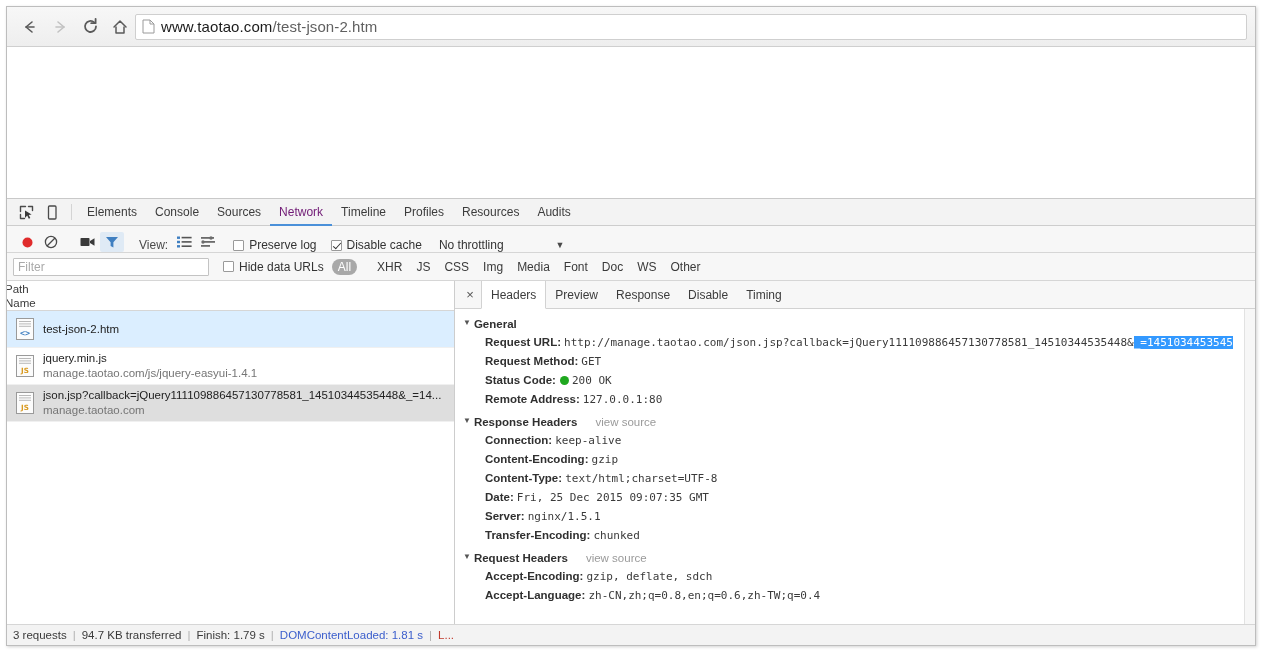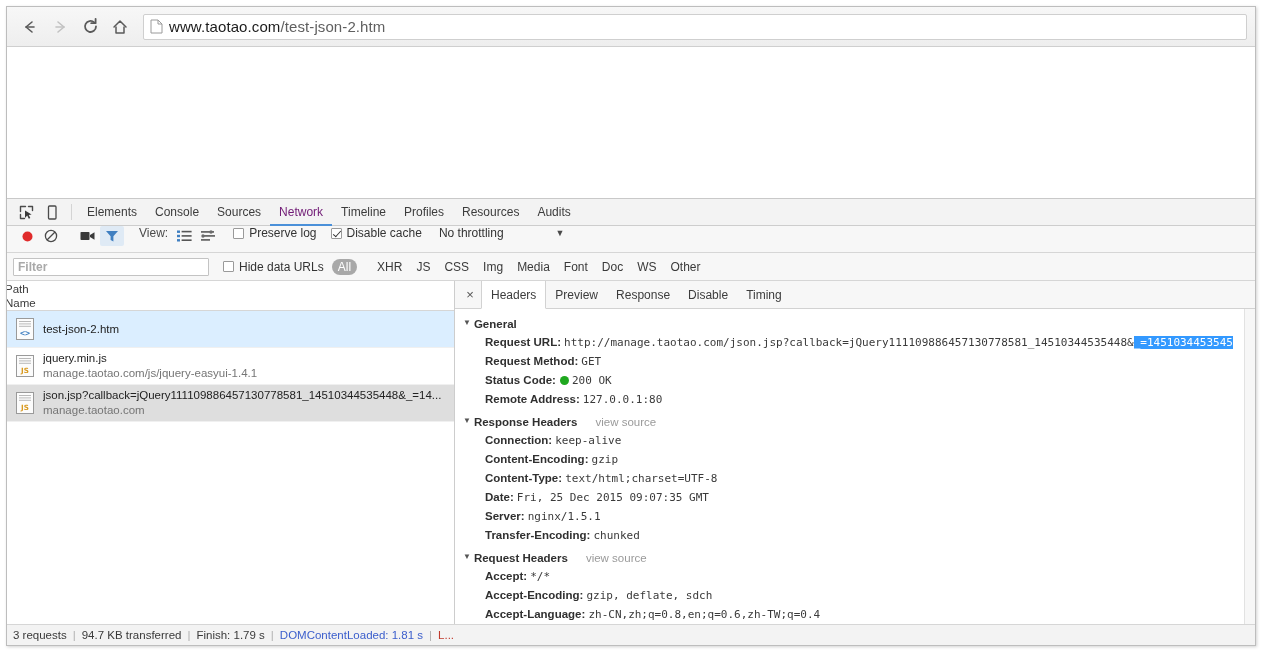--- a/index.html
+++ b/index.html
@@ -41,21 +41,20 @@
     display: flex; align-items: center; justify-content: center;
     color: #5a5a5a;
     cursor: default;
     flex: none;
   }
   .nav-btn.disabled { color: #c2c2c2; }
   .nav-btn svg { display: block; }
   #omnibox {
     flex: 1;
     height: 26px;
-    margin-left: 8px;
     background: #ffffff;
     border: 1px solid #cfcfcf;
     border-radius: 2px;
     display: flex;
     align-items: center;
     padding: 0 6px;
     overflow: hidden;
   }
   #page-icon { flex: none; margin-right: 6px; display: flex; align-items: center; }
   #url-text {
@@ -117,21 +116,21 @@
     border-bottom-color: #4a90d9;
   }
 
   
   #net-toolbar {
     height: 27px;
     min-height: 27px;
     background: #f7f7f7;
     border-bottom: 1px solid #d6d6d6;
     display: flex;
-    align-items: flex-start;
+    align-items: flex-end;
     padding-left: 8px;
   }
   .tb-icon {
     width: 24px; height: 20px;
     display: flex; align-items: center; justify-content: center;
   }
   .tb-icon.toggled { background: #dfeaf5; border-radius: 2px; }
   .tb-label {
     color: #4a4a4a;
     font-size: 12px;
@@ -188,21 +187,20 @@
     width: 196px;
     height: 18px;
     border: 1px solid #c3c3c3;
     background: #fff;
     font-family: "Liberation Sans", sans-serif;
     font-size: 12px;
     color: #222;
     padding: 0 4px;
     border-radius: 1px;
     outline: none;
-    font-weight: bold;
   }
   #filter-input::placeholder { color: #a9a9a9; }
   .ftype {
     font-size: 12px;
     color: #3a3a3a;
     padding: 1px 7px;
     white-space: nowrap;
   }
   .ftype.sel {
     background: #a8a8a8;
@@ -700,24 +698,20 @@
             </div>
           </div>
 
           <div class="hsection">
             <div class="hsection-title">
               <span class="tri">▼</span>
               <span>Request Headers</span>
               <span class="view-source">view source</span>
             </div>
             <div class="hrow">
-              <span class="hkey">Accept:</span>
-              <span class="hval">*/*</span>
-            </div>
-            <div class="hrow">
               <span class="hkey">Accept-Encoding:</span>
               <span class="hval">gzip, deflate, sdch</span>
             </div>
             <div class="hrow">
               <span class="hkey">Accept-Language:</span>
               <span class="hval">zh-CN,zh;q=0.8,en;q=0.6,zh-TW;q=0.4</span>
             </div>
 
           </div>
 

